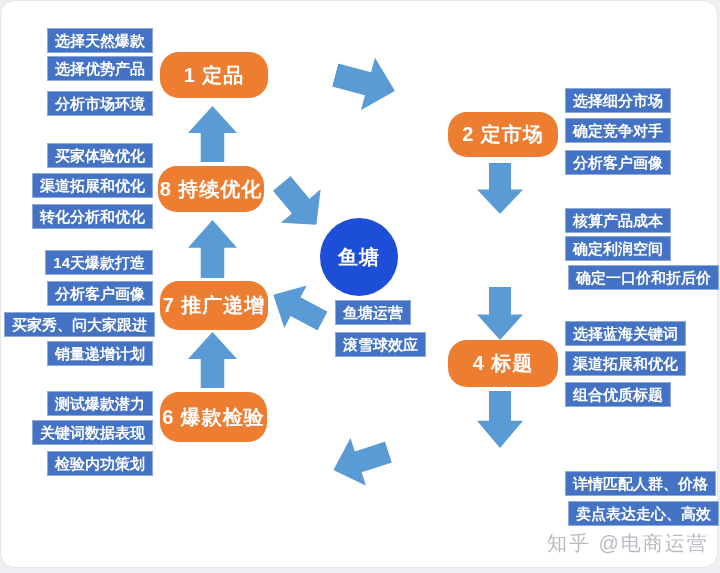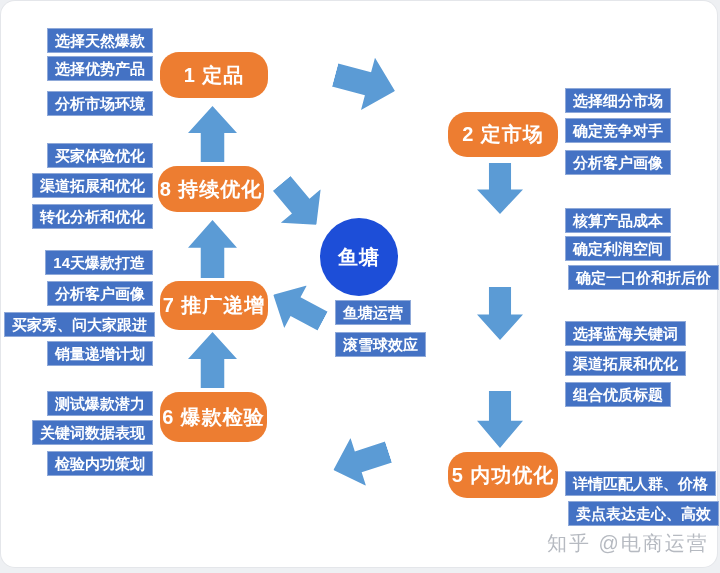--- a/index.html
+++ b/index.html
@@ -75,25 +75,25 @@
 
   <div class="step" style="left:448px;top:112px;width:110px;height:45px">2 定市场</div>
   <div class="tag" style="left:565px;top:88px">选择细分市场</div>
   <div class="tag" style="left:565px;top:118px">确定竞争对手</div>
   <div class="tag" style="left:565px;top:150px">分析客户画像</div>
 
   <div class="tag" style="left:565px;top:208px">核算产品成本</div>
   <div class="tag" style="left:565px;top:236px">确定利润空间</div>
   <div class="tag" style="left:568px;top:265px">确定一口价和折后价</div>
 
+  <div class="step" style="left:448px;top:340px;width:110px;height:47px">4 标题</div>
   <div class="tag" style="left:565px;top:321px">选择蓝海关键词</div>
   <div class="tag" style="left:565px;top:351px">渠道拓展和优化</div>
   <div class="tag" style="left:565px;top:382px">组合优质标题</div>
 
-  <div class="step" style="left:448px;top:452px;width:110px;height:46px">5 内功优化</div>
   <div class="tag" style="left:565px;top:471px">详情匹配人群、价格</div>
   <div class="tag" style="left:568px;top:501px">卖点表达走心、高效</div>
 
   <div class="arr down" style="left:477px;top:163px;width:46px;height:51px"></div>
   <div class="arr down" style="left:477px;top:287px;width:46px;height:53px"></div>
   <div class="arr down" style="left:477px;top:391px;width:46px;height:57px"></div>
 
   <div class="arr right" style="left:334px;top:56px;width:62px;height:54px;transform:rotate(15deg)"></div>
   <div class="arr left" style="left:332px;top:436px;width:58px;height:50px;transform:rotate(-18deg)"></div>
   <div class="arr right" style="left:272px;top:178px;width:54px;height:52px;transform:rotate(50deg)"></div>

